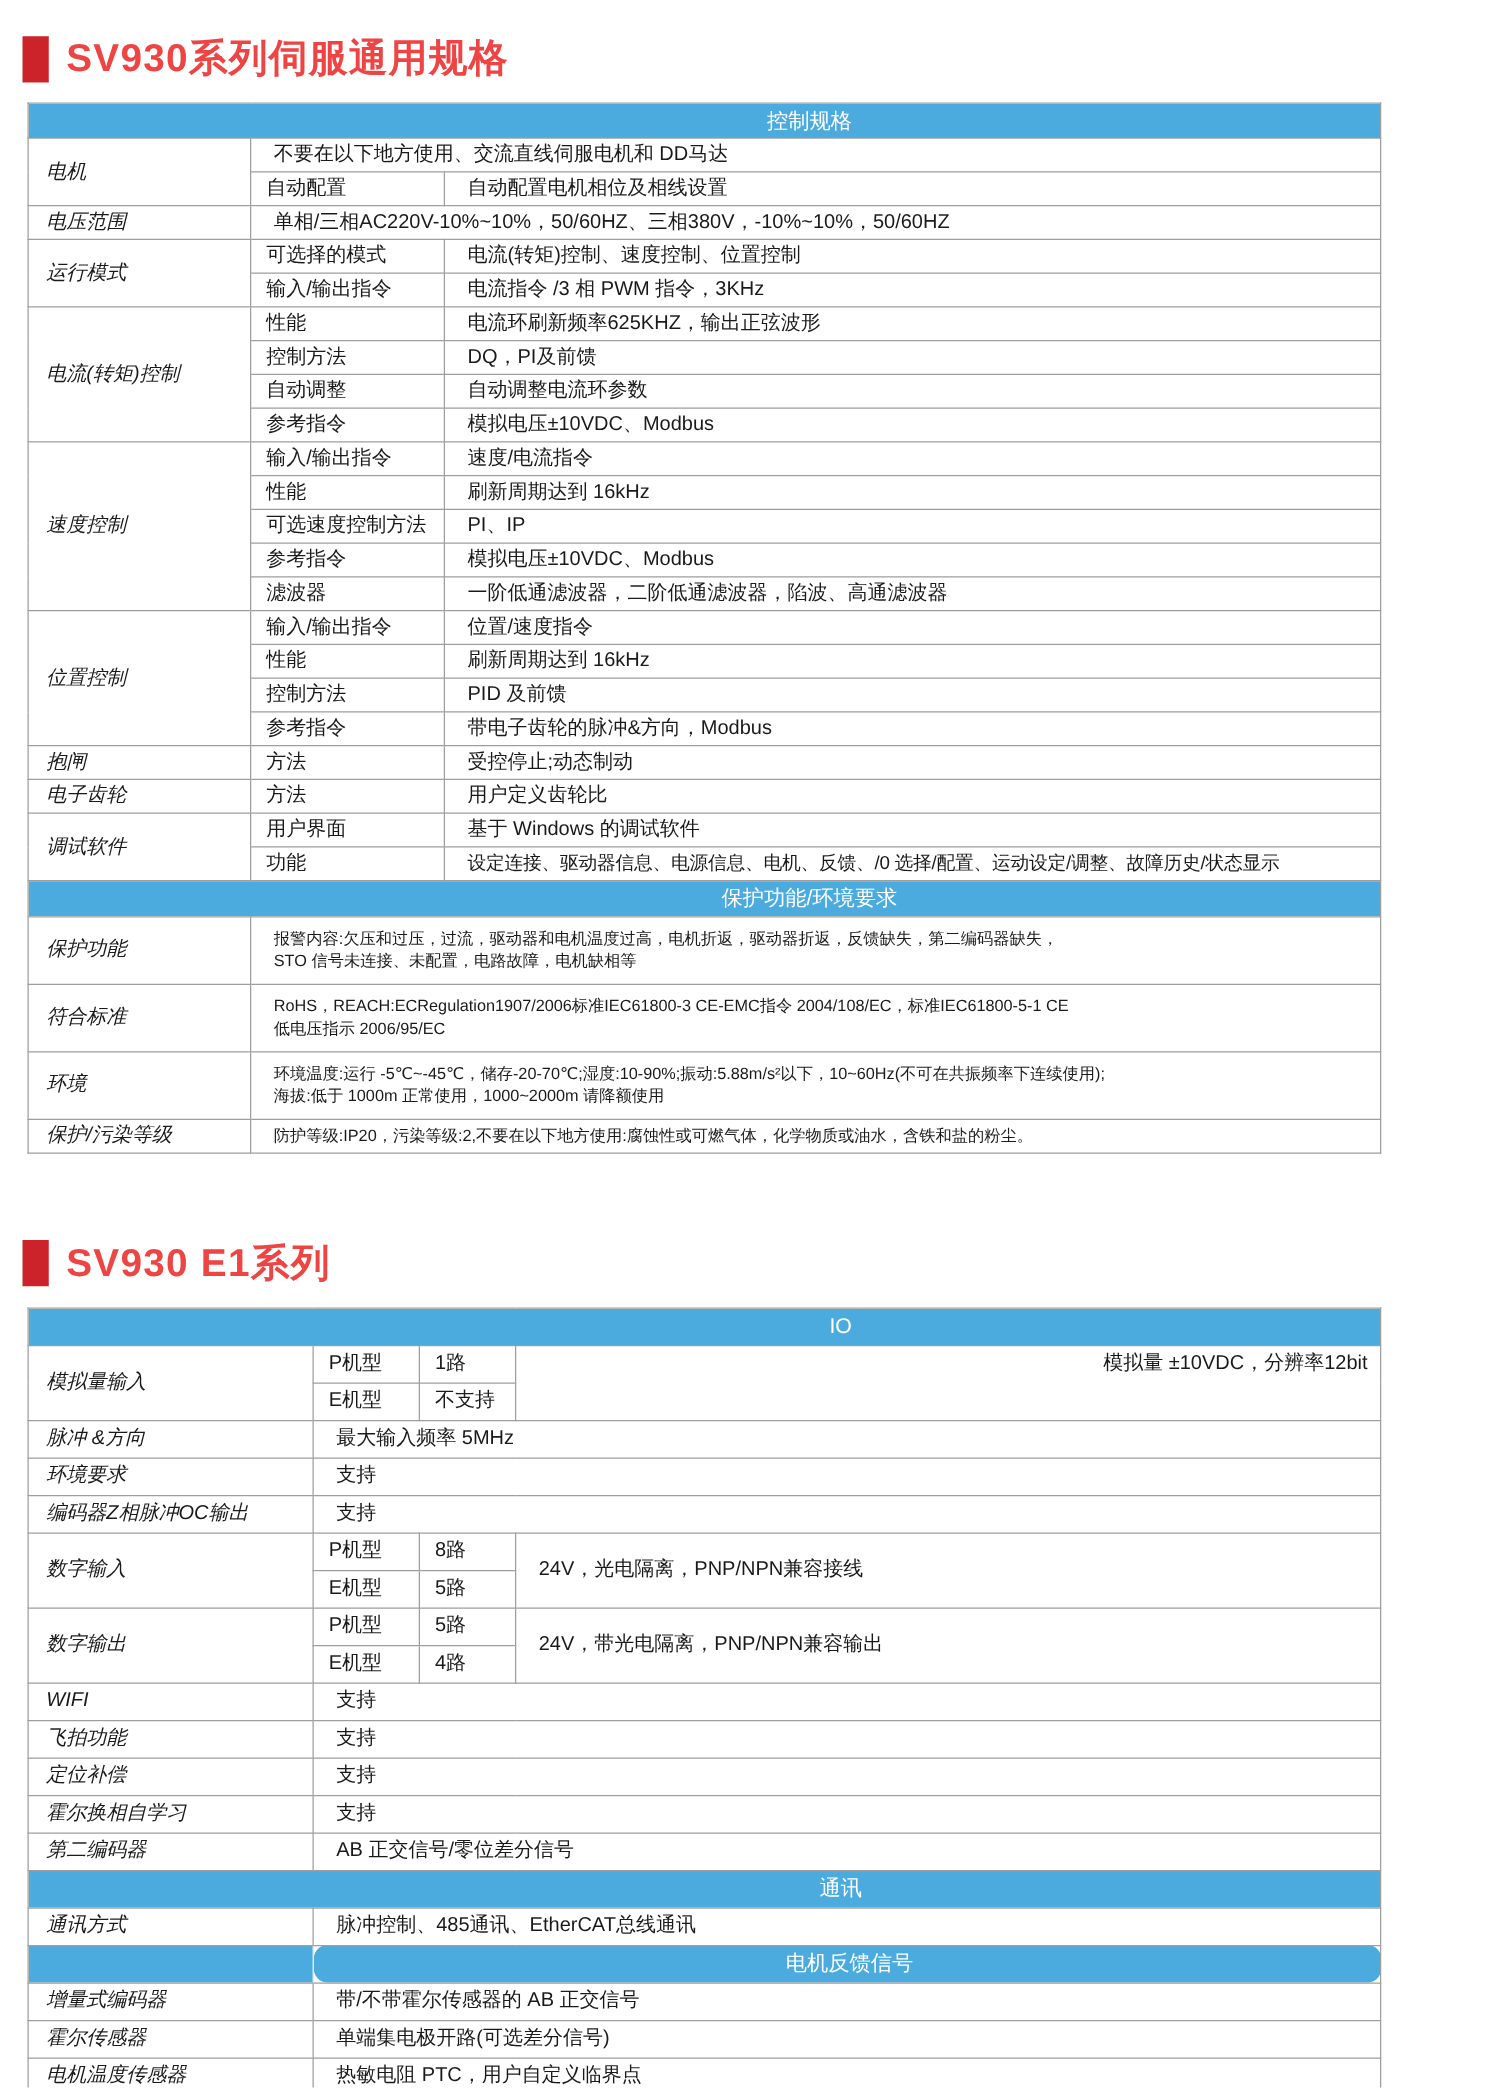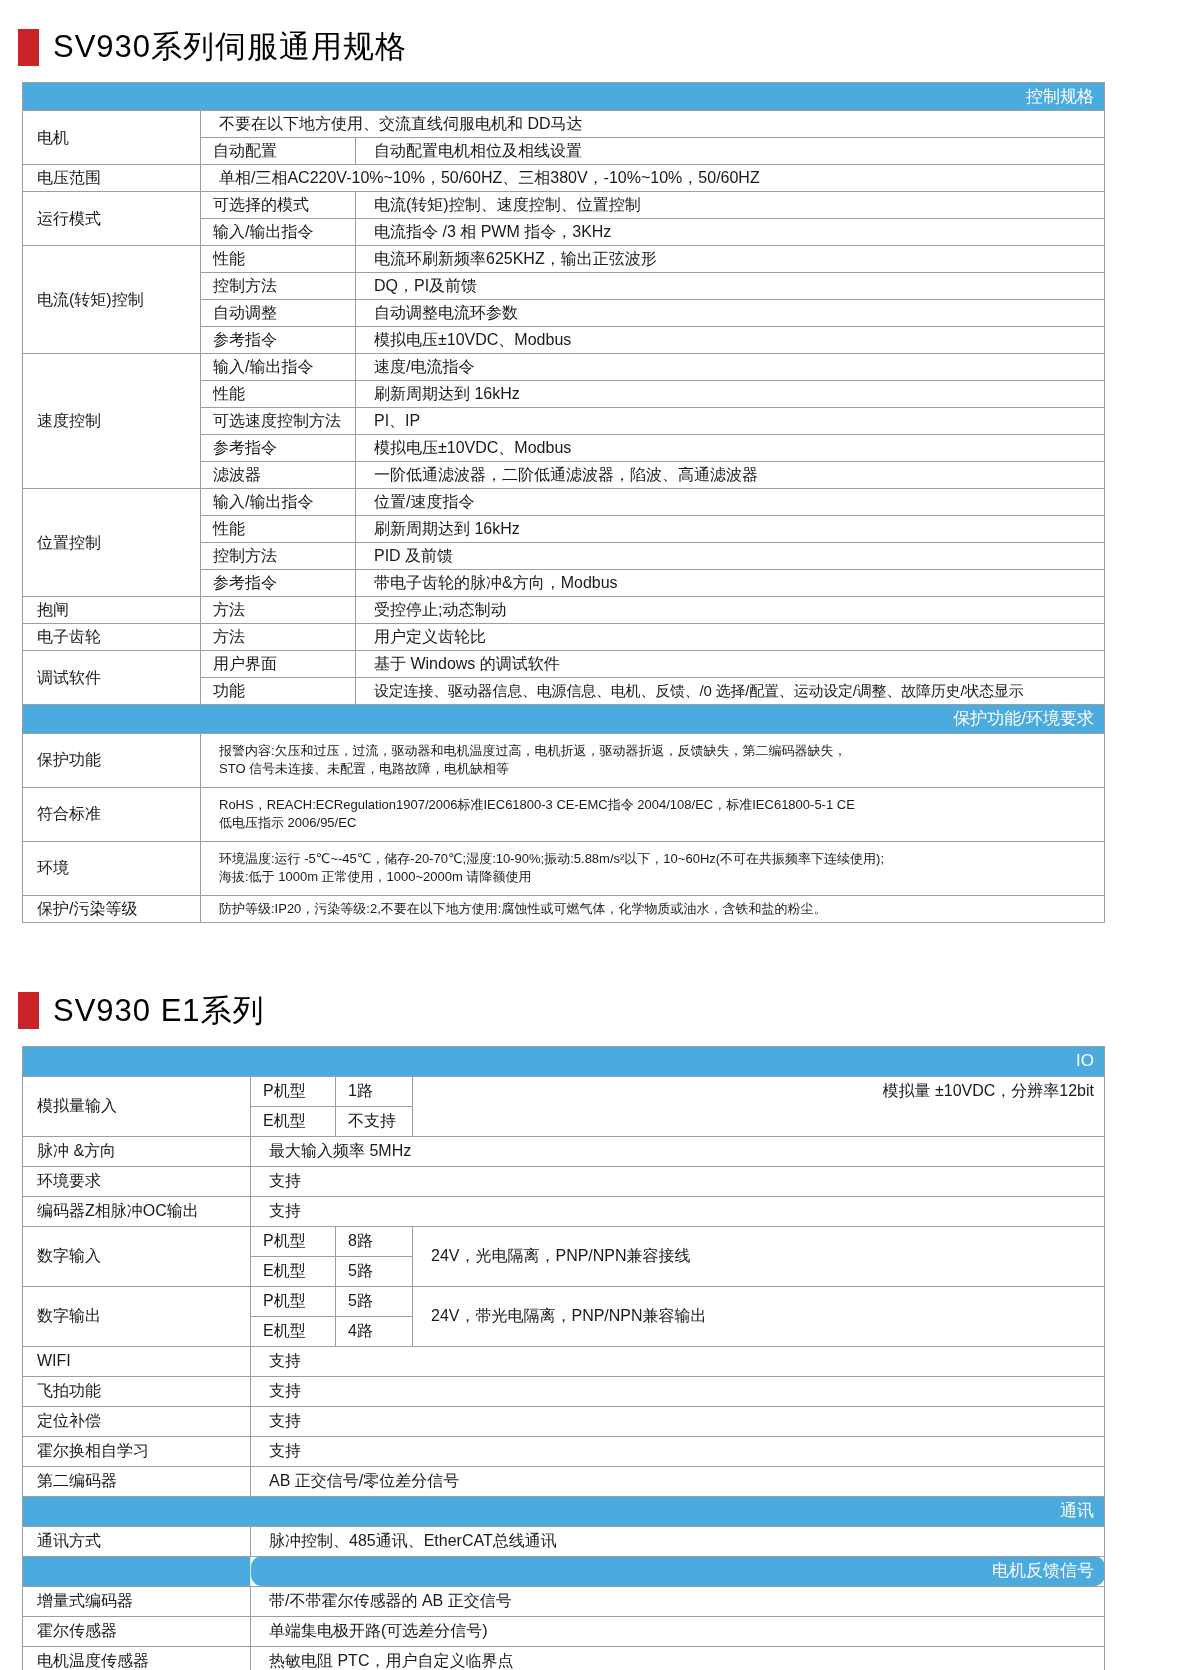--- a/index.html
+++ b/index.html
@@ -17,23 +17,23 @@
   }
   .section-title.second { margin-top: 67px; }
   .red-block {
     width: 21px; height: 37px;
     background: #cc2229;
     margin-right: 14px;
     flex: none;
   }
   .title-text {
     font-size: 31px;
-    font-weight: normal;
+    font-weight: bold;
     letter-spacing: 1px;
-    color: #000000;
+    color: #ef4444;
   }
   table {
     border-collapse: collapse;
     table-layout: fixed;
     width: 1083px;
     margin-left: 22px;
   }
   td {
     border: 1px solid #9e9e9e;
     font-size: 16px;
@@ -41,30 +41,30 @@
     vertical-align: middle;
     line-height: 1.25;
     overflow: hidden;
   }
   tr { height: 27px; }
   #io-table tr { height: 30px; }
   tr.h2 { height: 54px; }
   td.hdr {
     background: #4babde;
     color: #ffffff;
-    text-align: right;
+    text-align: center;
     font-size: 17px;
     padding-top: 3px; padding-bottom: 3px;
   }
   tr.hdr-row { height: 28px; }
   .hdr-offset1 { padding-left: 178px; }
   .hdr-offset2 { padding-left: 228px; margin-top: 40px; }
   td.hdr-left-cell { border-right: 1px solid #cfe9f7; }
   td.hdr-right-cell { border-left: 1px solid #cfe9f7; border-radius: 11px; }
-  td.cat { padding-left: 14px; }
+  td.cat { padding-left: 14px; font-style: italic; }
   td.key { padding-left: 12px; }
   td.val { padding-left: 18px; }
   td.pre { white-space: pre-line; font-size: 13px; line-height: 1.35; }
   td.tight { font-size: 15px; white-space: nowrap; letter-spacing: -0.2px; }
   td.top { vertical-align: top; padding-top: 4px; text-align: right; }
 </style>
 </head>
 <body>
 
 <div class="section-title">

